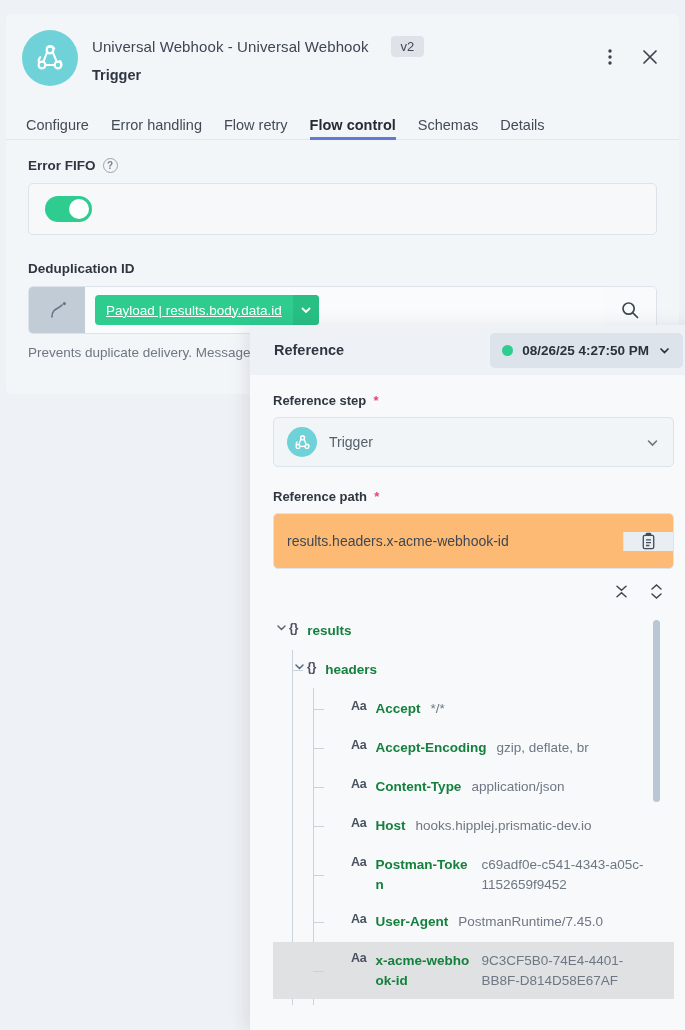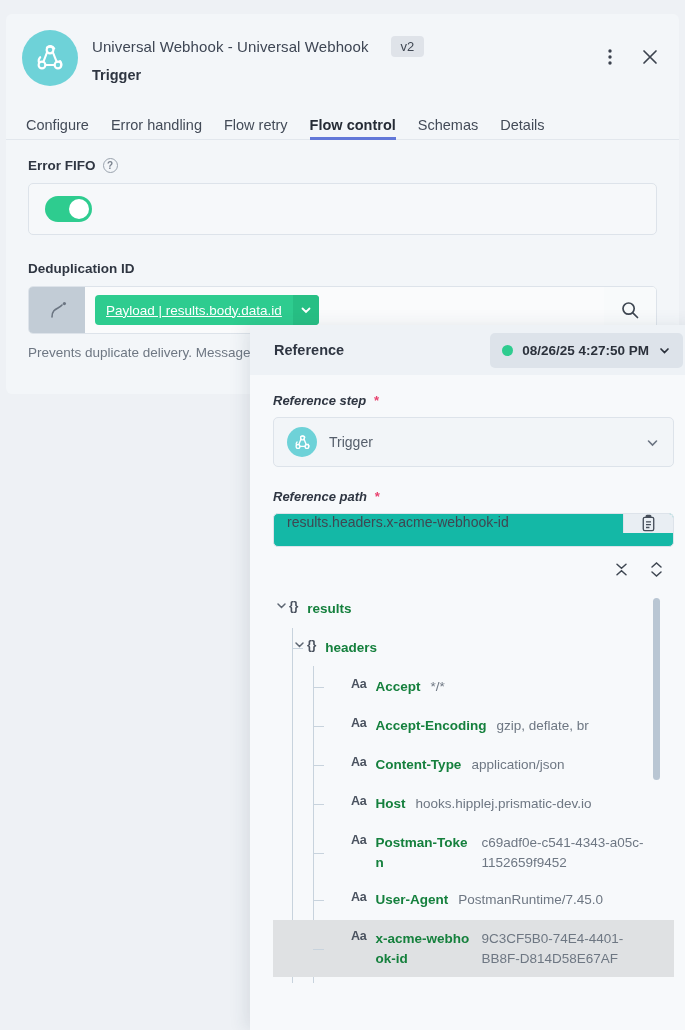--- a/index.html
+++ b/index.html
@@ -143,40 +143,40 @@
   .ref-select {
     margin-left: auto; background: #dde3ea; border-radius: 5px;
     height: 35px; display: flex; align-items: center; gap: 9px;
     padding: 0 12px; cursor: pointer;
   }
   .dot { width: 11px; height: 11px; border-radius: 50%; background: #2ecc8f; }
   .ref-select-label { font-size: 13.5px; font-weight: bold; color: #2b313b; }
 
   .ref-body { padding: 18px 23px 0 23px; }
   .req-label {
-    font-size: 13px; font-weight: bold; color: #2f3642; margin-bottom: 9px; font-style: italic;
+    font-size: 13px; font-weight: bold; color: #2f3642; margin-bottom: 9px;
   }
   .req-star { color: #e8436f; font-weight: bold; }
   .sel-box {
     border: 1px solid #dde3ea; border-radius: 5px; background: #f2f5f8;
     height: 50px; display: flex; align-items: center;
     padding: 0 13px; gap: 12px; cursor: pointer;
   }
   .sel-avatar {
     width: 30px; height: 30px; border-radius: 50%; background: #6ed2d8;
     display: flex; align-items: center; justify-content: center; flex: 0 0 30px;
   }
   .sel-text { font-size: 14px; color: #555e6b; flex: 1 1 auto; }
   .caret { color: #6a7381; display: flex; align-items: center; }
 
   .path-wrap { margin-top: 22px; }
   .path-box {
-    display: flex; align-items: flex-start; height: 34px;
+    display: flex; align-items: center; height: 56px;
     border: 1px solid #dde3ea; border-radius: 5px;
-    background: #14b8a6; overflow: hidden;
+    background: #fdba74; overflow: hidden;
   }
   .path-value {
     flex: 1 1 auto; display: flex; align-items: center;
     padding: 0 13px; font-size: 14px; color: #3f4752;
   }
   .path-copy {
     width: 50px; border-left: 1px solid #dde3ea;
     background: #e9eef3; display: flex;
     align-items: center; justify-content: center;
     color: #454d59; cursor: pointer;

